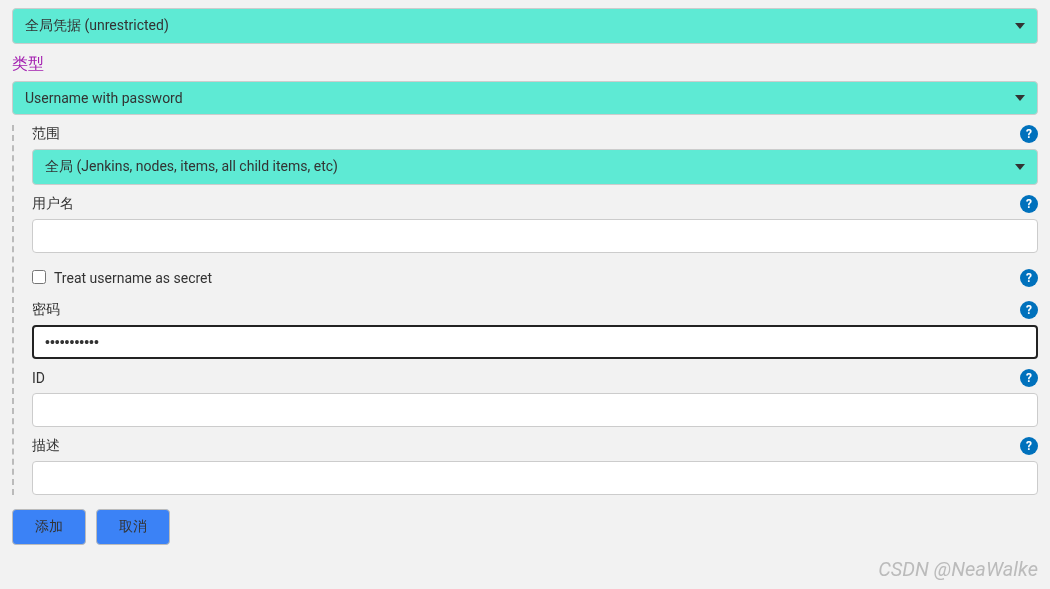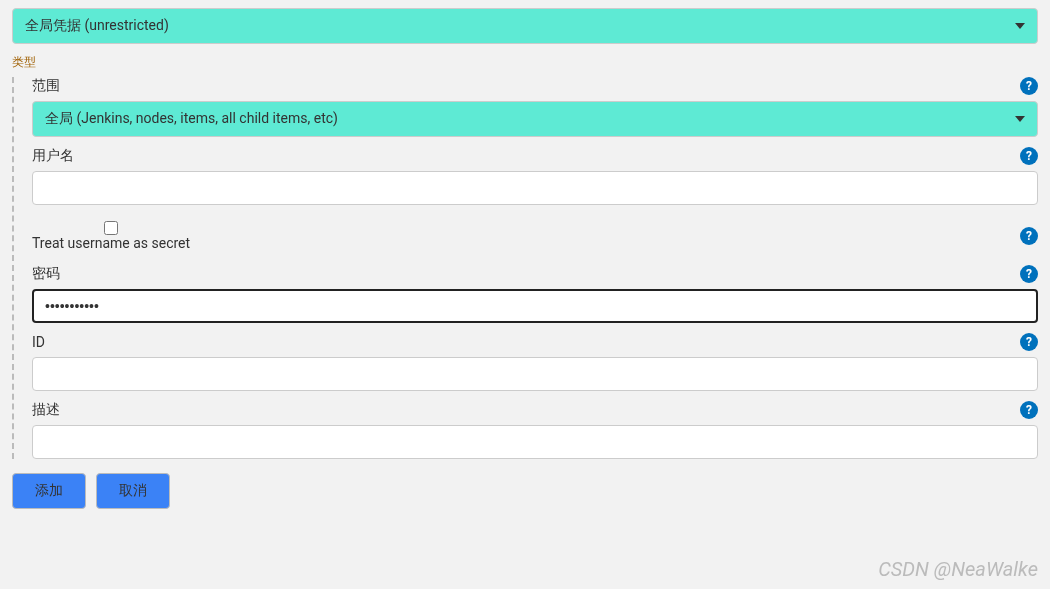--- a/index.html
+++ b/index.html
@@ -46,22 +46,22 @@
       border-radius: 4px;
       font-size: 14px;
       color: #333;
       outline: none;
     }
     .text-input.focused {
       border: 2px solid #222;
       padding: 7px 11px;
     }
     .field-label {
-      font-size: 12px;
-      color: #a16207;
+      font-size: 16px;
+      color: #a21caf;
       margin-top: 10px;
       margin-bottom: 6px;
     }
     .field-group {
       margin-bottom: 10px;
     }
     .label-row {
       display: flex;
       justify-content: space-between;
       align-items: center;
@@ -89,23 +89,21 @@
     }
     .checkbox-row {
       display: flex;
       justify-content: space-between;
       align-items: center;
       margin-top: 16px;
       margin-bottom: 14px;
     }
     .checkbox-left {
       display: flex;
-      align-items: center;
-      gap: 0;
-      flex-direction: column;
+      gap: 8px;
     }
     .checkbox-left input[type="checkbox"] {
       width: 14px;
       height: 14px;
       cursor: pointer;
     }
     .checkbox-left label {
       cursor: pointer;
       font-size: 14px;
       color: #333;
@@ -140,20 +138,26 @@
 <div class="container">
 
   <div class="field-group">
     <div class="select-field">
       <span>全局凭据 (unrestricted)</span>
       <span class="chevron"></span>
     </div>
   </div>
 
   <div class="field-label">类型</div>
+  <div class="field-group">
+    <div class="select-field">
+      <span>Username with password</span>
+      <span class="chevron"></span>
+    </div>
+  </div>
 
   <div class="indented-section">
 
     <div class="field-group">
       <div class="label-row">
         <span>范围</span>
         <span class="help-icon">?</span>
       </div>
       <div class="select-field">
         <span>全局 (Jenkins, nodes, items, all child items, etc)</span>

